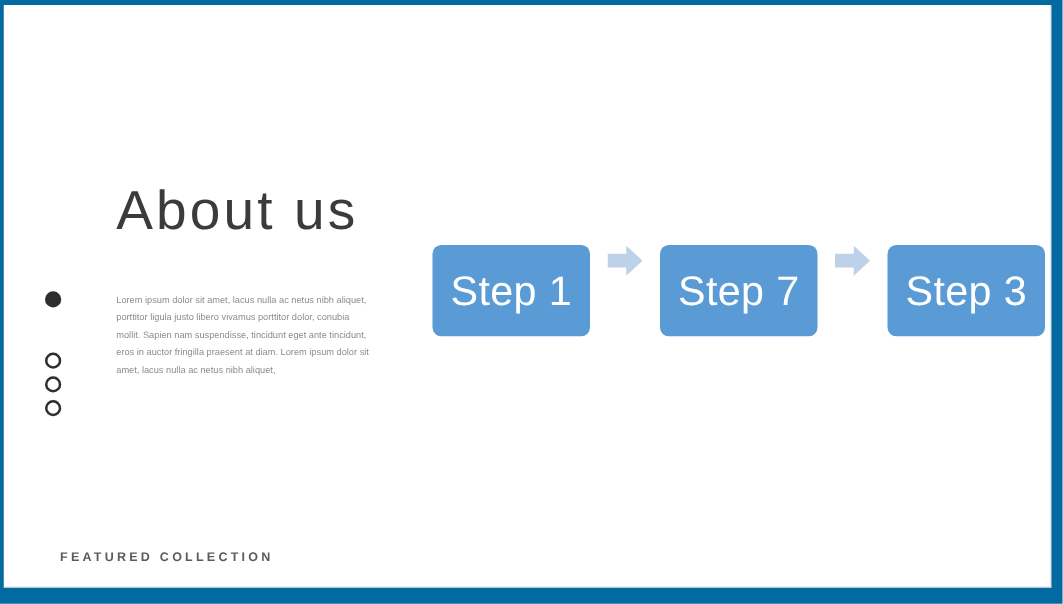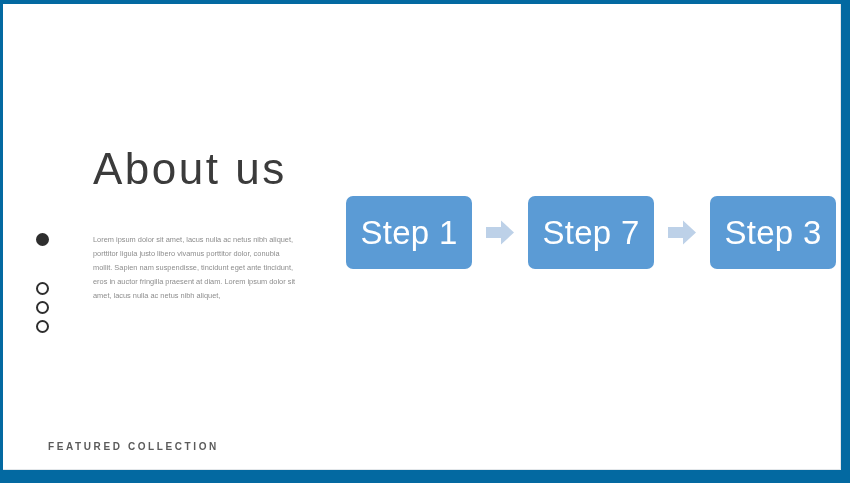--- a/index.html
+++ b/index.html
@@ -83,21 +83,20 @@
     color: #8d8d8d;
     text-align: left;
   }
 
   
   #steps-flow {
     position: absolute;
     left: 343px;
     top: 192px;
     display: flex;
-    align-items: center;
   }
   .step-box {
     width: 126px;
     height: 73px;
     border-radius: 7px;
     background: #5b9bd5;
     color: #ffffff;
     display: flex;
     align-items: center;
     justify-content: center;

